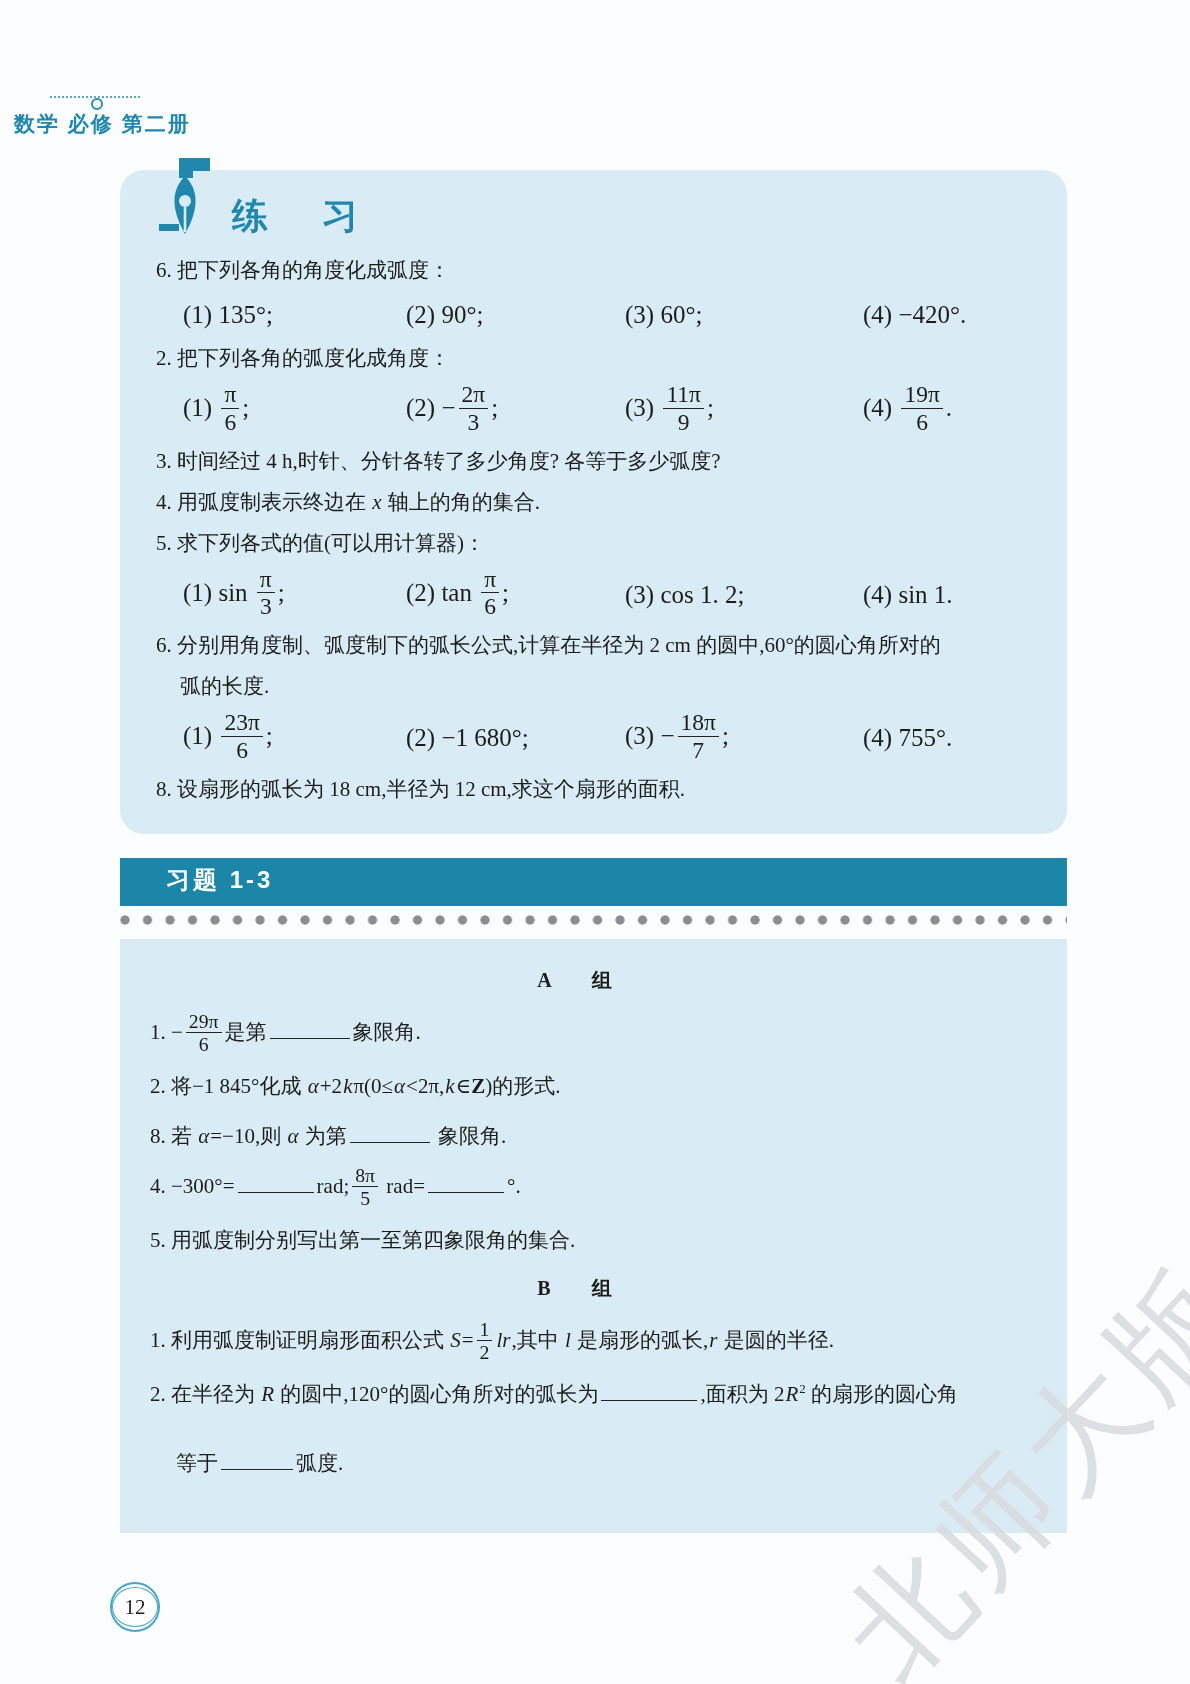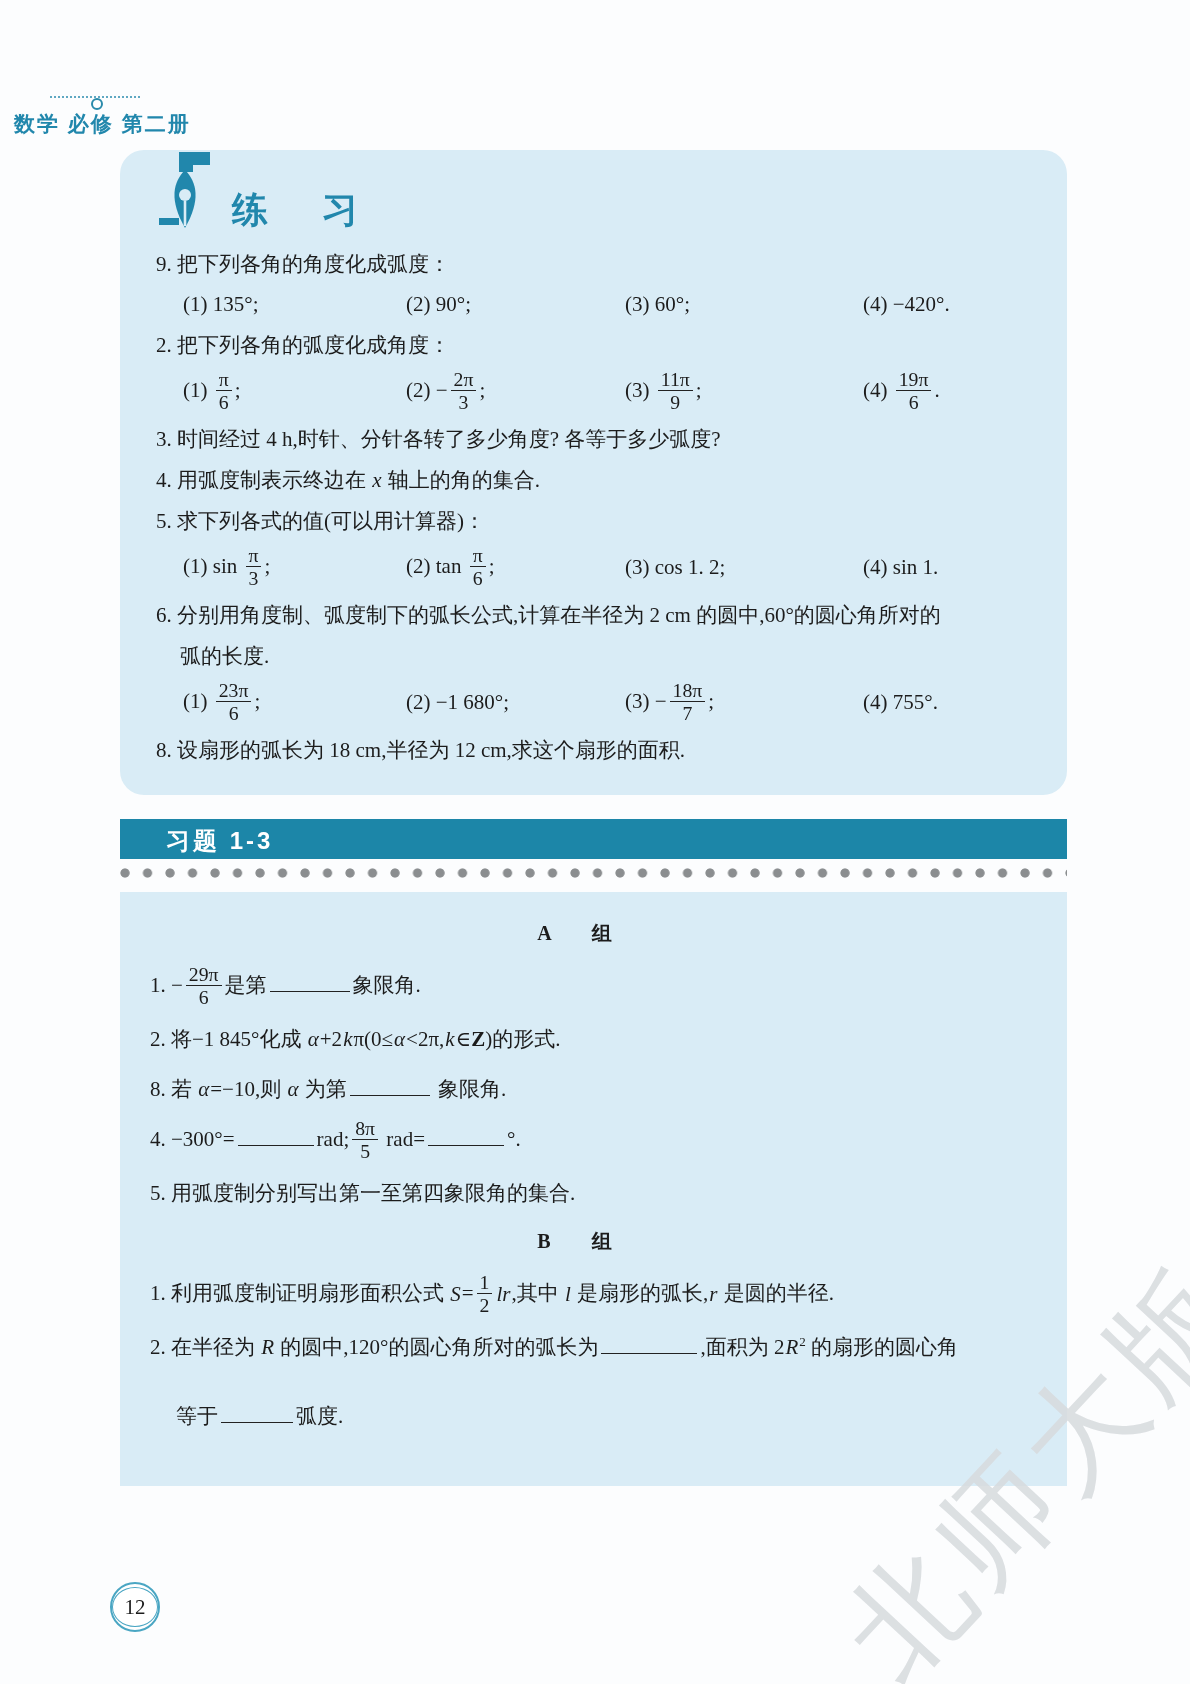--- a/index.html
+++ b/index.html
@@ -15,38 +15,38 @@
   .runhead .dashline{width:90px;border-top:2px dotted #5fa8c2;height:0;}
   .runhead .ring{width:8px;height:8px;border:2px solid #2b8bab;border-radius:50%;margin-left:3px;background:#fff;}
   .runhead .rh-title{
     margin-left:14px;font-family:"Liberation Sans","DejaVu Sans",sans-serif;
     font-weight:bold;font-size:21px;color:#2187ac;letter-spacing:2px;
   }
   
   .col{position:absolute;left:120px;top:148px;width:947px;}
   
   .practice-panel{
-    background:#d9ecf6;border-radius:24px;padding:0 26px 24px 18px;margin-top:32px;
+    background:#d9ecf6;border-radius:24px;padding:16px 26px 24px 18px;margin-top:22px;
   }
   .panel-head{display:flex;align-items:flex-end;gap:16px;margin:-30px 0 8px 16px;height:86px;}
   .pen-icon{flex:0 0 auto;}
   .panel-title{
     font-family:"Liberation Sans","DejaVu Sans",sans-serif;font-weight:bold;
     font-size:36px;color:#2187ac;letter-spacing:22px;line-height:1;margin-bottom:8px;white-space:nowrap;
   }
   .q{font-size:21px;line-height:1.95;padding-left:18px;}
   .q.cont{padding-left:42px;}
   .opts{
     display:grid;grid-template-columns:223px 219px 238px 1fr;
-    padding-left:45px;font-size:21px;line-height:1.9;align-items:center;
+    padding-left:45px;font-size:25px;line-height:1.9;align-items:center;
   }
   .opts.tall{padding-top:4px;padding-bottom:4px;}
   
   .hw-bar{
-    margin-top:24px;height:40px;background:#1c86a8;color:#fff;
+    margin-top:24px;height:48px;background:#1c86a8;color:#fff;
     font-family:"Liberation Sans","DejaVu Sans",sans-serif;font-weight:bold;
     font-size:24px;line-height:44px;padding-left:46px;letter-spacing:3px;
   }
   .dots-row{
     margin-top:8px;height:12px;
     background-image:radial-gradient(circle at 5px 6px,#8b8e90 4.2px,transparent 5px);
     background-size:22.5px 12px;background-repeat:repeat-x;
   }
   
   .ab-panel{
@@ -105,21 +105,21 @@
             <path d="M25 2 h31 v13 h-17 v7 h-14 z" fill="#2187ac"></path>
             <path d="M31 20 C19 32 15 50 31 78 C47 50 43 32 31 20 Z" fill="#2187ac"></path>
             <circle cx="31" cy="45" r="6" fill="#d9ecf6"></circle>
             <path d="M31 51 L31 76" stroke="#d9ecf6" stroke-width="2.6"></path>
             <rect x="5" y="68" width="20" height="7" fill="#2187ac"></rect>
           </svg>
         </span>
         <span class="panel-title">练 习</span>
       </div>
 
-      <div class="q">9. 把下列各角的角度化成弧度：</div>
+      <div class="q">6. 把下列各角的角度化成弧度：</div>
       <div class="opts">
         <span><span>(1) 135°;</span></span>
         <span><span>(2) 90°;</span></span>
         <span><span>(3) 60°;</span></span>
         <span><span>(4) −420°.</span></span>
       </div>
 
       <div class="q">2. 把下列各角的弧度化成角度：</div>
       <div class="opts tall">
         <span><span>(1) </span><span class="frac">

